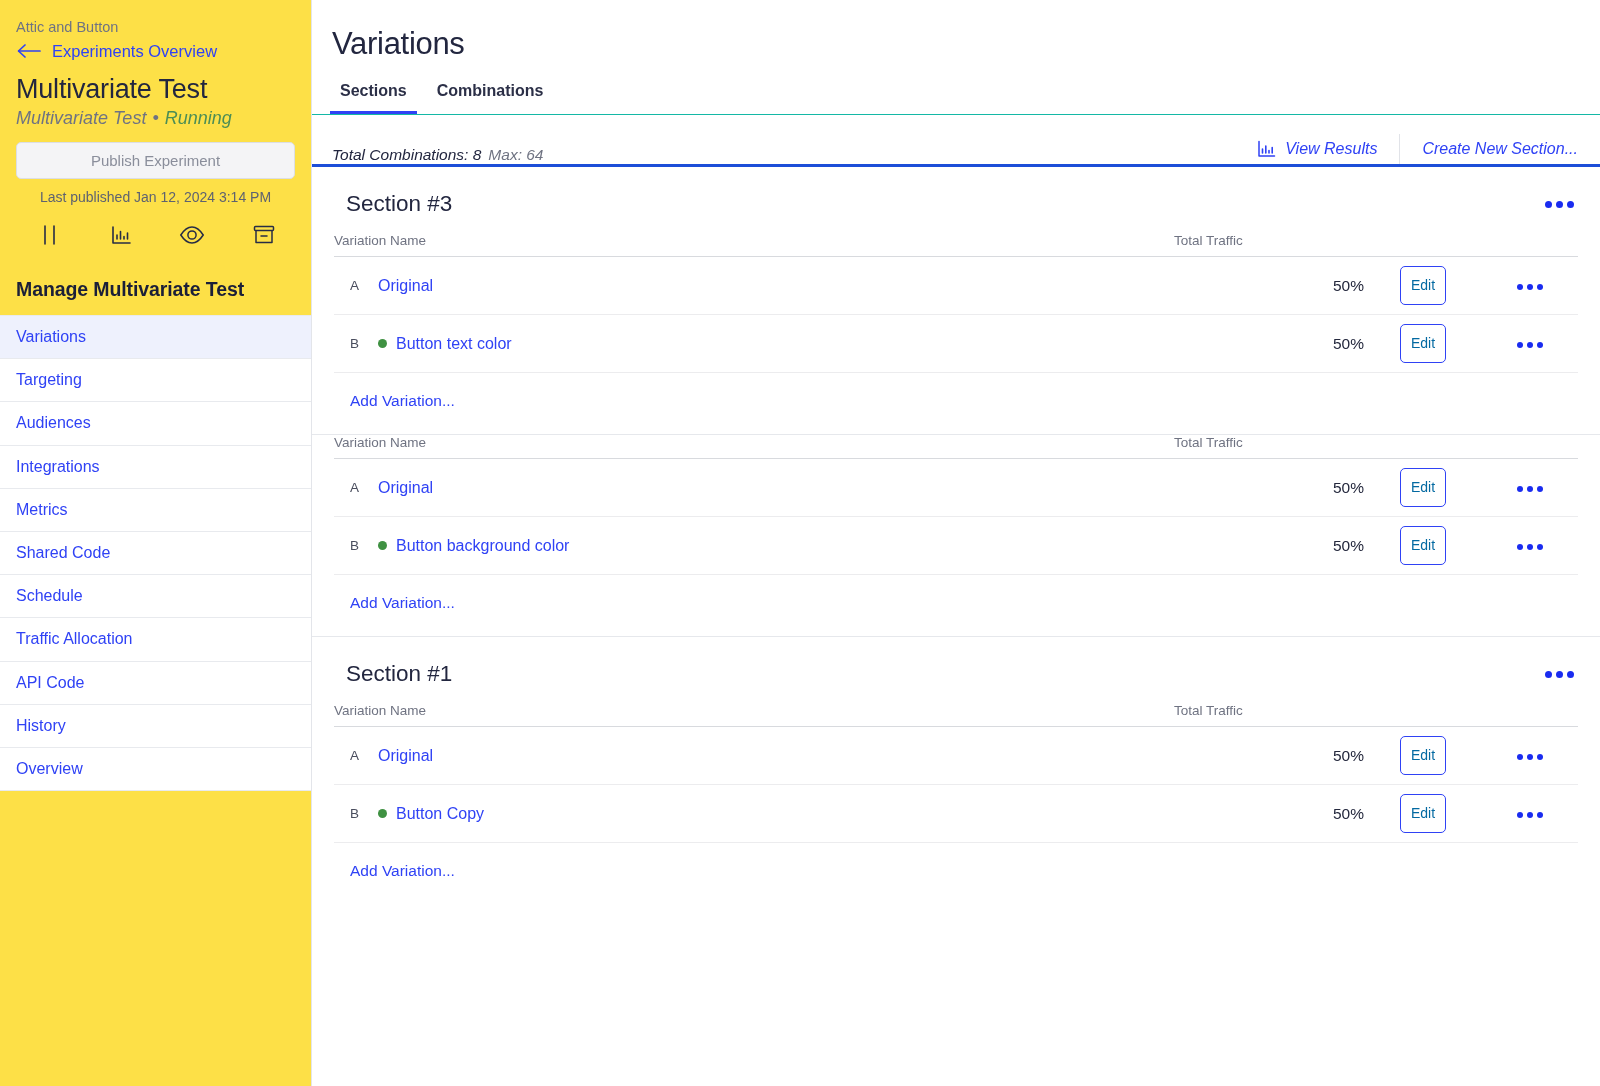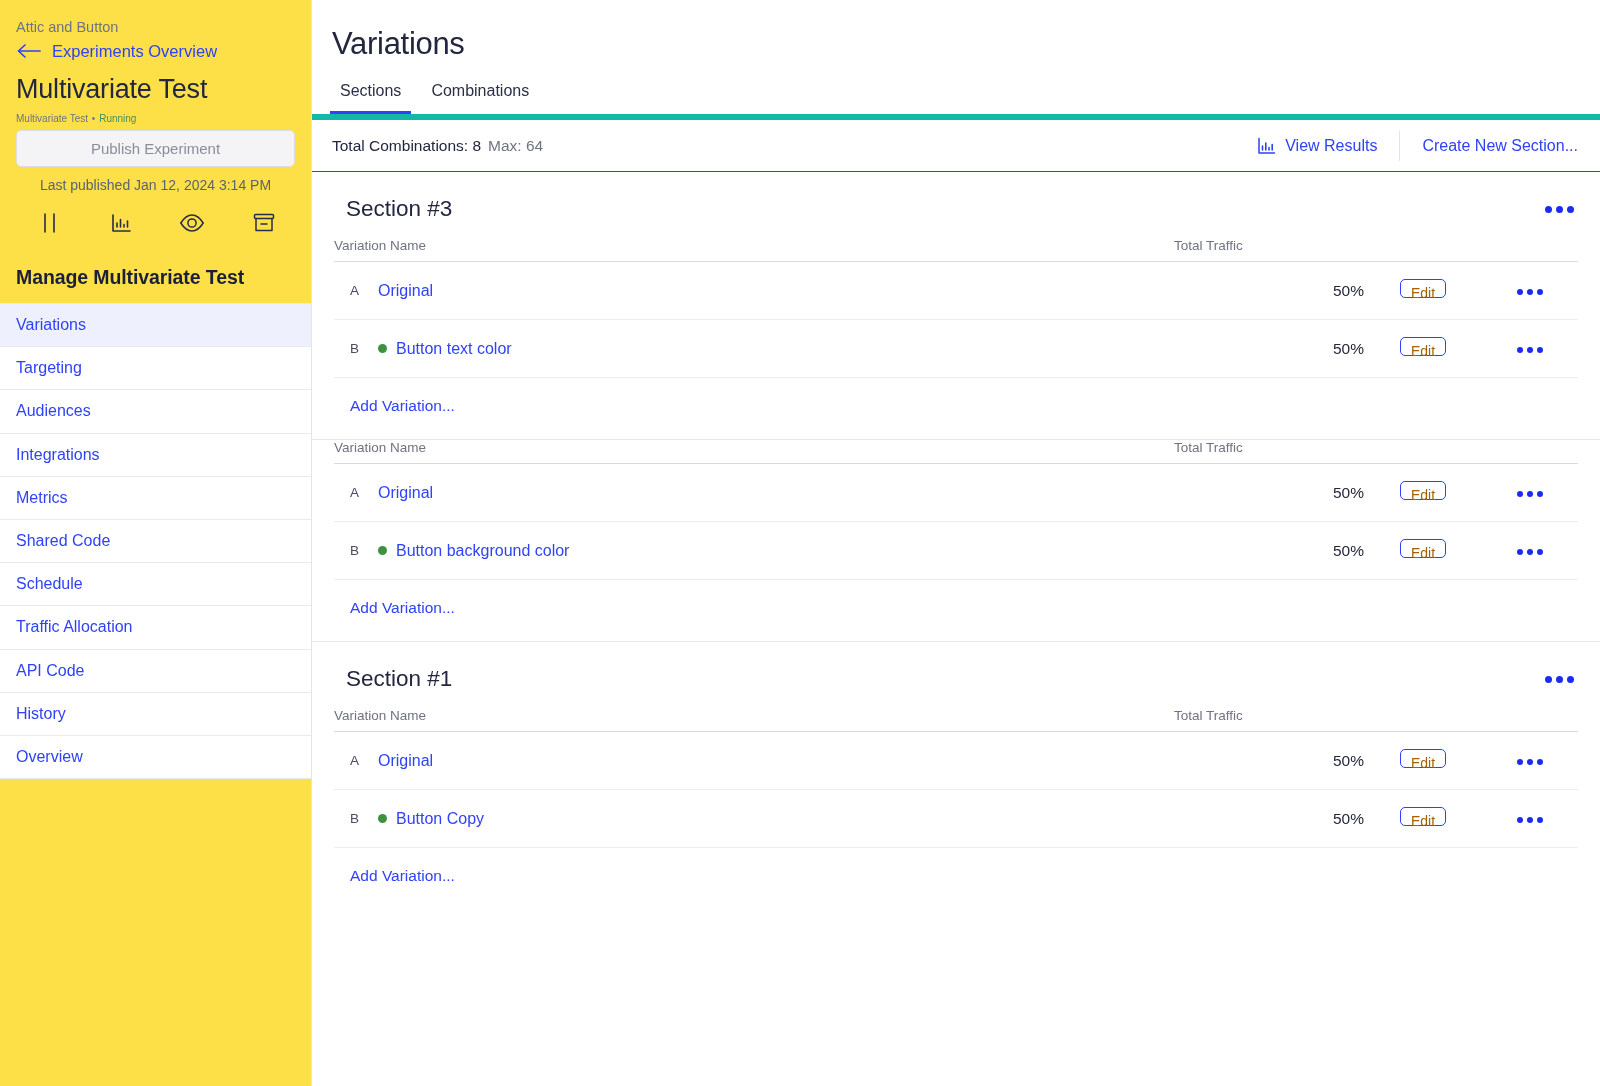--- a/index.html
+++ b/index.html
@@ -44,24 +44,25 @@
   }
   .exp-title {
     font-size: 27px;
     font-weight: 400;
     letter-spacing: -0.2px;
     color: #22263f;
     line-height: 34px;
     margin-bottom: 3px;
   }
   .exp-sub {
-    font-size: 10px;
+    font-size: 18px;
     color: #6f7382;
     line-height: 19px;
-    margin-bottom: 2px;
+    margin-bottom: 14px;
+    font-style: italic;
   }
   .exp-sub .dot-sep { color: #6f7382; padding: 0 1px; }
   .exp-sub .status { color: #4c8d55; }
 
   .publish-btn {
     display: block;
     width: 279px;
     height: 37px;
     background: #f4f4f6;
     border: 1px solid #dcdee4;
@@ -131,39 +132,41 @@
     font-weight: 300;
     color: #22263f;
     padding: 24px 0 0 20px;
     line-height: 40px;
     letter-spacing: -0.3px;
   }
   .tabs {
     display: flex;
     gap: 0;
     padding: 16px 0 0 18px;
-    border-bottom: 6px solid #14b8a6;
+    border-bottom: 1px solid #14b8a6;
+    font-weight: bold;
   }
   .tab {
     font-size: 16px;
     color: #2b2f47;
     padding: 0 10px 9px 10px;
     margin-right: 10px;
     cursor: pointer;
     border-bottom: 3px solid transparent;
     line-height: 22px;
   }
   .tab.active { border-bottom-color: #2f42f5; }
 
   .toolbar {
     display: flex;
-    align-items: center;
+    align-items: flex-end;
     height: 52px;
     padding: 0 22px 0 20px;
-    border-bottom: 1px solid #1d4ed8;
+    border-bottom: 3px solid #1d4ed8;
+    font-style: italic;
   }
   .combos { font-size: 15.5px; color: #22263f; }
   .combos .max { color: #6f7382; margin-left: 7px; }
   .toolbar-right { margin-left: auto; display: flex; align-items: center; }
   .tb-link {
     display: flex;
     align-items: center;
     gap: 9px;
     font-size: 16px;
     color: #2f42f5;
@@ -251,26 +254,26 @@
   }
   td.col-traffic {
     text-align: right;
     font-size: 16px;
     color: #24283d;
   }
   td.col-edit { text-align: center; }
   .edit-btn {
     display: inline-block;
     min-width: 46px;
-    height: 19px;
+    height: 39px;
     line-height: 27px;
     padding: 0 10px;
     border: 1px solid #2f42f5;
     border-radius: 5px;
-    color: #a16207;
+    color: #0369a1;
     background: #ffffff;
     font-size: 14px;
     font-family: inherit;
     cursor: pointer;
   }
   td.col-menu { text-align: center; }
   .row-kebab {
     display: inline-flex;
     gap: 4px;
     align-items: center;

